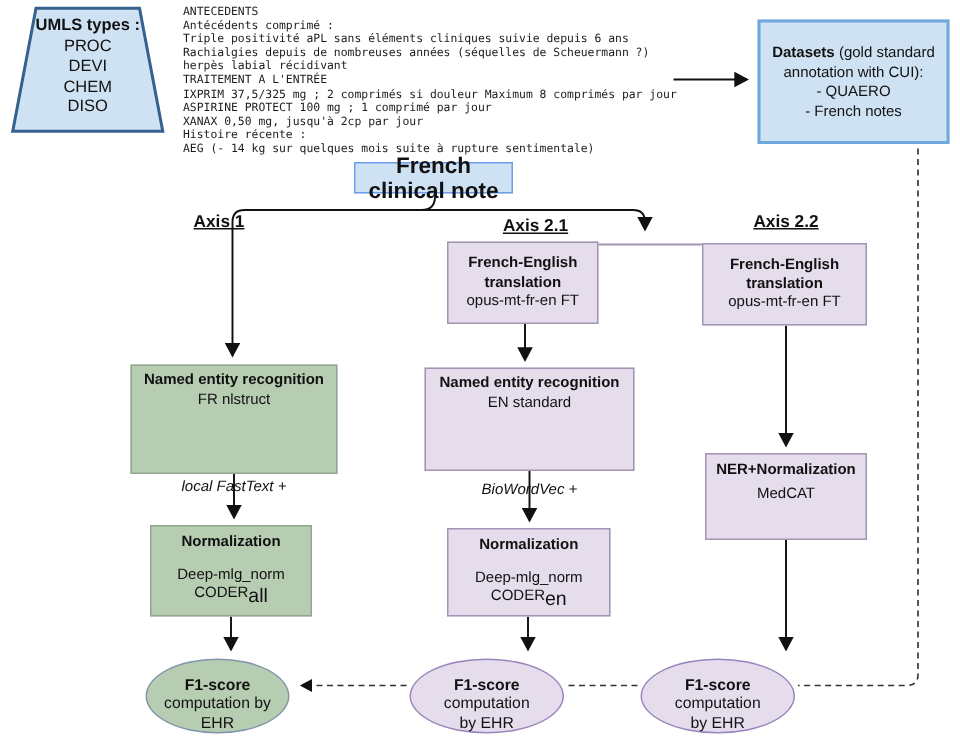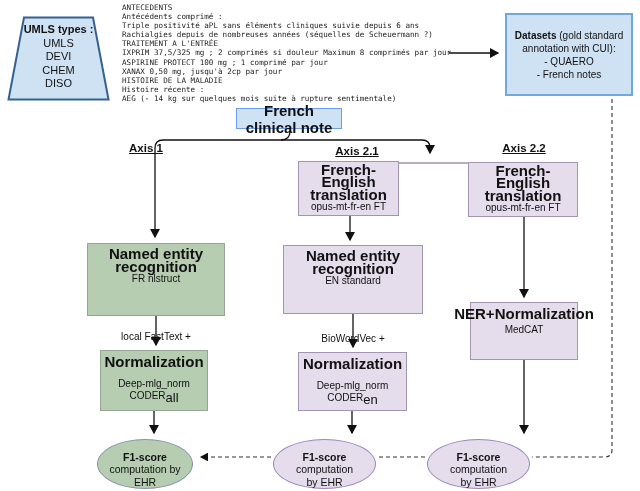--- a/index.html
+++ b/index.html
@@ -5,31 +5,31 @@
   html,body{margin:0;padding:0;background:#fff;}
   #canvas{position:relative;width:640px;height:491px;background:#fff;overflow:hidden;
           font-family:"Liberation Sans",sans-serif;color:#111;}
   #wires{position:absolute;left:0;top:0;z-index:0;pointer-events:none;}
   .node{position:absolute;z-index:1;box-sizing:border-box;display:flex;flex-direction:column;
         align-items:center;text-align:center;}
   .blue{background:#cfe2f3;}
   .green{background:#b6cdb2;border:1px solid #94a594;}
   .purple{background:#e5dcec;border:1px solid #a294b2;}
   .b{font-weight:bold;}
-  .i{margin-top:46px;}
-  .t105{font-size:15px;line-height:12.5px;}
+  .i{font-style:italic;margin-top:46px;}
+  .t105{font-size:10px;line-height:12.5px;}
   .t10{font-size:10px;line-height:12px;}
   .axis{position:absolute;z-index:1;font-weight:bold;font-size:11.5px;text-decoration:underline;
         text-align:center;}
   .ellipse{border-radius:50%;justify-content:flex-end;font-size:10.5px;line-height:12.5px;}
   .mono{position:absolute;left:122px;top:3px;z-index:1;font-family:"DejaVu Sans Mono",monospace;
         font-size:7.6px;line-height:9.1px;white-space:nowrap;color:#1c1c1c;}
   .spacer8{height:9px;}
   sub{font-size:13px;}
-  #trap-wrap{position:absolute;left:7px;top:16px;width:103px;height:100px;z-index:1;}
+  #trap-wrap{position:absolute;left:7px;top:4px;width:103px;height:100px;z-index:1;}
   #trap-text{position:absolute;left:0;top:7px;width:103px;display:flex;flex-direction:column;
              align-items:center;font-size:11px;line-height:13.5px;}
 </style>
 </head>
 <body>
 
 <div id="canvas">
 
   <svg id="wires" width="640" height="491" viewBox="0 0 640 491">
     <defs>
@@ -62,37 +62,37 @@
     <path d="M425,457 L378,457" stroke="#333" stroke-width="1.1" fill="none" stroke-dasharray="4 3"></path>
     <path d="M271,457 L201,457" stroke="#333" stroke-width="1.1" fill="none" stroke-dasharray="4 3" marker-end="url(#ah)"></path>
   </svg>
 
   <div id="trap-wrap">
     <svg width="103" height="85" viewBox="0 0 103 85">
       <polygon points="17,1.5 86,1.5 101.5,83.5 1.5,83.5" fill="#cfe2f3" stroke="#35618f" stroke-width="2"></polygon>
     </svg>
     <div id="trap-text">
       <div class="b">UMLS types :</div>
-      <div>UMLS</div>
+      <div>PROC</div>
       <div>DEVI</div>
       <div>CHEM</div>
       <div>DISO</div>
     </div>
   </div>
 
   <div class="mono">
     <div>ANTECEDENTS</div>
     <div>Antécédents comprimé :</div>
     <div>Triple positivité aPL sans éléments cliniques suivie depuis 6 ans</div>
     <div>Rachialgies depuis de nombreuses années (séquelles de Scheuermann ?)</div>
+    <div>herpès labial récidivant</div>
     <div>TRAITEMENT A L'ENTRÉE</div>
     <div>IXPRIM 37,5/325 mg ; 2 comprimés si douleur Maximum 8 comprimés par jour</div>
     <div>ASPIRINE PROTECT 100 mg ; 1 comprimé par jour</div>
     <div>XANAX 0,50 mg, jusqu'à 2cp par jour</div>
-    <div>HISTOIRE DE LA MALADIE</div>
     <div>Histoire récente :</div>
     <div>AEG (- 14 kg sur quelques mois suite à rupture sentimentale)</div>
   </div>
 
   <div class="node blue t10" style="left:505px;top:13px;width:128px;height:83px;border:2px solid #6fa8dc;
        justify-content:center;padding:4px 4px;line-height:13px;">
     <div><span class="b">Datasets</span><span> (gold standard annotation with CUI):</span></div>
     <div>- QUAERO</div>
     <div>- French notes</div>
   </div>

